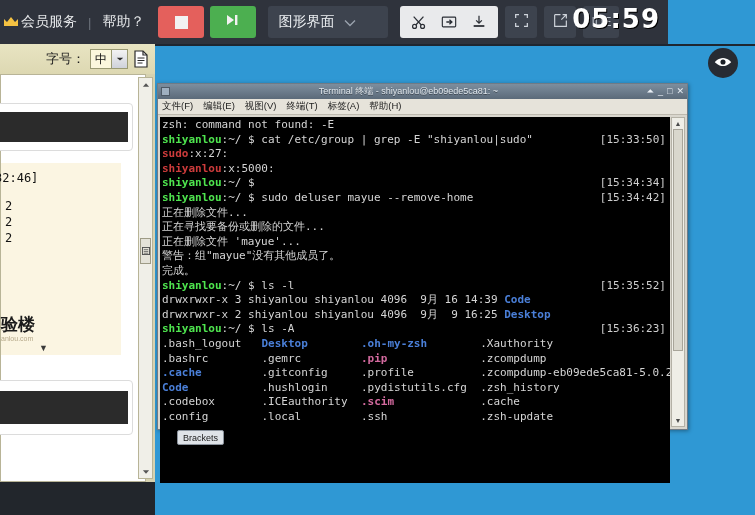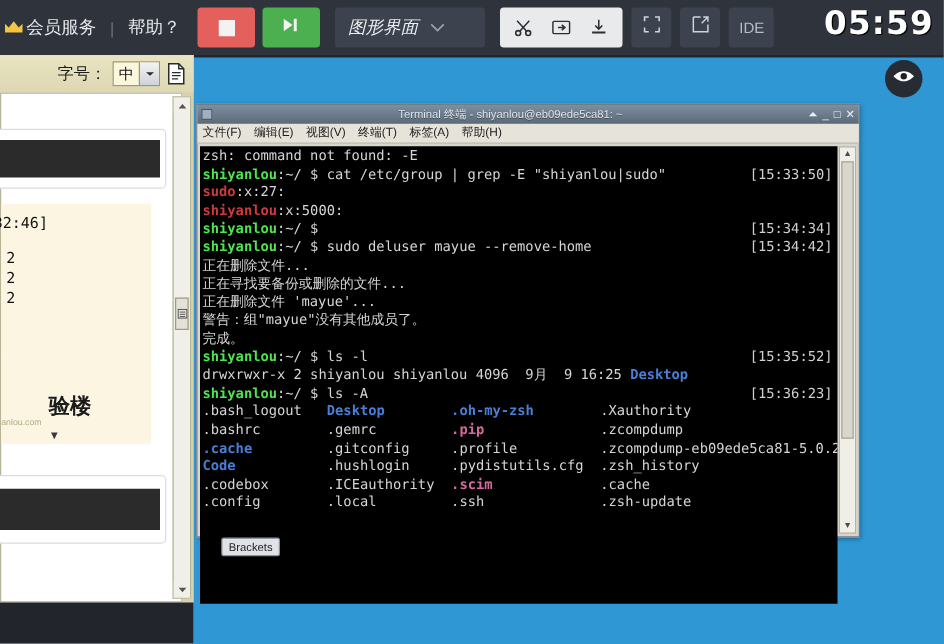--- a/index.html
+++ b/index.html
@@ -5,21 +5,21 @@
   * { box-sizing: border-box; margin:0; padding:0; }
   html,body { width:755px; height:515px; overflow:hidden; }
   body {
     font-family: "Liberation Sans", "DejaVu Sans", sans-serif;
     background:#2f98d4;
     position:relative;
   }
 
   
   #topbar{
-    position:absolute; left:0; top:0; width:755px; height:44px;
+    position:absolute; left:0; top:0; width:668px; height:44px;
     background:#2f333c; display:flex; align-items:center; z-index:40;
   }
   .tb-crown{ width:16px; height:14px; margin-left:3px; flex:0 0 auto; }
   .tb-link{
     color:#e6e8ea; font-size:14px; padding:0 2px; white-space:nowrap;
     cursor:pointer;
   }
   .tb-sep{ color:#6d737d; font-size:13px; margin:0 9px; }
   .tb-btn-red{
     width:46px; height:32px; background:#e4605c; border-radius:3px;
@@ -28,21 +28,21 @@
   }
   .tb-btn-green{
     width:46px; height:32px; background:#4caf50; border-radius:3px;
     margin-left:6px; display:flex; align-items:center; justify-content:center;
     cursor:pointer;
   }
   .sq-white{ width:13px; height:13px; background:#f2f2f2; }
   .tb-select{
     margin-left:12px; height:32px; min-width:120px; background:#3d434e;
     border-radius:3px; display:flex; align-items:center; justify-content:flex-start;
-    gap:10px; padding:0 10px; cursor:pointer;font-style:italic;
+    gap:10px; padding:0 10px; cursor:pointer;
   }
   .tb-select .lbl{ color:#eceff2; font-size:14px; white-space:nowrap; }
   .tb-group{
     margin-left:12px; height:32px; background:#e9eaec; border-radius:3px;
     display:flex; align-items:center; padding:0 4px;
   }
   .tb-gi{
     width:30px; height:28px; display:flex; align-items:center;
     justify-content:center; cursor:pointer;
   }
@@ -107,21 +107,20 @@
   .lp-cream{
     position:absolute; background:#fbf5e2;
   }
   .lp-txt{
     position:absolute; font-family:"DejaVu Sans Mono", monospace;
     font-size:12px; color:#111; white-space:nowrap;
   }
   .lp-cn{
     position:absolute; font-size:17px; color:#1b1b1b; font-weight:bold;
     white-space:nowrap;
-    padding-left:38px;
   }
   .lp-sub{
     position:absolute; font-size:7px; color:#b6a98a; white-space:nowrap;
   }
   #lp-scroll{
     position:absolute; right:2px; top:33px; width:15px; height:402px;
     background:#f0efe8; border:1px solid #b8b497;
   }
   .lp-sc-arrow{
     position:absolute; left:0; width:13px; height:13px;
@@ -390,20 +389,21 @@
       <div class="row"><span class="r">sudo</span><span class="w">:x:27:</span></div>
       <div class="row"><span class="r">shiyanlou</span><span class="w">:x:5000:</span></div>
       <div class="row"><span class="g">shiyanlou</span><span class="w">:~/ $</span><span class="w"></span><span class="ts">[15:34:34]</span></div>
       <div class="row"><span class="g">shiyanlou</span><span class="w">:~/ $</span><span class="w"> sudo deluser mayue --remove-home</span><span class="ts">[15:34:42]</span></div>
       <div class="row"><span class="w">正在删除文件...</span></div>
       <div class="row"><span class="w">正在寻找要备份或删除的文件...</span></div>
       <div class="row"><span class="w">正在删除文件 'mayue'...</span></div>
       <div class="row"><span class="w">警告：组"mayue"没有其他成员了。</span></div>
       <div class="row"><span class="w">完成。</span></div>
       <div class="row"><span class="g">shiyanlou</span><span class="w">:~/ $</span><span class="w"> ls -l</span><span class="ts">[15:35:52]</span></div>
+      <div class="row"><span class="w">drwxrwxr-x 3 shiyanlou shiyanlou 4096  9月 16 14:39 </span><span class="b">Code</span></div>
       <div class="row"><span class="w">drwxrwxr-x 2 shiyanlou shiyanlou 4096  9月  9 16:25 </span><span class="b">Desktop</span></div>
       <div class="row"><span class="g">shiyanlou</span><span class="w">:~/ $</span><span class="w"> ls -A</span><span class="ts">[15:36:23]</span></div>
       <div class="row"><span style="position:absolute;left:0px;top:0" class="w">.bash_logout</span><span style="position:absolute;left:99.45px;top:0" class="b">Desktop</span><span style="position:absolute;left:198.9px;top:0" class="b">.oh-my-zsh</span><span style="position:absolute;left:318.24px;top:0" class="w">.Xauthority</span></div>
       <div class="row"><span style="position:absolute;left:0px;top:0" class="w">.bashrc</span><span style="position:absolute;left:99.45px;top:0" class="w">.gemrc</span><span style="position:absolute;left:198.9px;top:0" class="p">.pip</span><span style="position:absolute;left:318.24px;top:0" class="w">.zcompdump</span></div>
       <div class="row"><span style="position:absolute;left:0px;top:0" class="b">.cache</span><span style="position:absolute;left:99.45px;top:0" class="w">.gitconfig</span><span style="position:absolute;left:198.9px;top:0" class="w">.profile</span><span style="position:absolute;left:318.24px;top:0" class="w">.zcompdump-eb09ede5ca81-5.0.2</span></div>
       <div class="row"><span style="position:absolute;left:0px;top:0" class="b">Code</span><span style="position:absolute;left:99.45px;top:0" class="w">.hushlogin</span><span style="position:absolute;left:198.9px;top:0" class="w">.pydistutils.cfg</span><span style="position:absolute;left:318.24px;top:0" class="w">.zsh_history</span></div>
       <div class="row"><span style="position:absolute;left:0px;top:0" class="w">.codebox</span><span style="position:absolute;left:99.45px;top:0" class="w">.ICEauthority</span><span style="position:absolute;left:198.9px;top:0" class="p">.scim</span><span style="position:absolute;left:318.24px;top:0" class="w">.cache</span></div>
       <div class="row"><span style="position:absolute;left:0px;top:0" class="w">.config</span><span style="position:absolute;left:99.45px;top:0" class="w">.local</span><span style="position:absolute;left:198.9px;top:0" class="w">.ssh</span><span style="position:absolute;left:318.24px;top:0" class="w">.zsh-update</span></div>
     </div>
 

